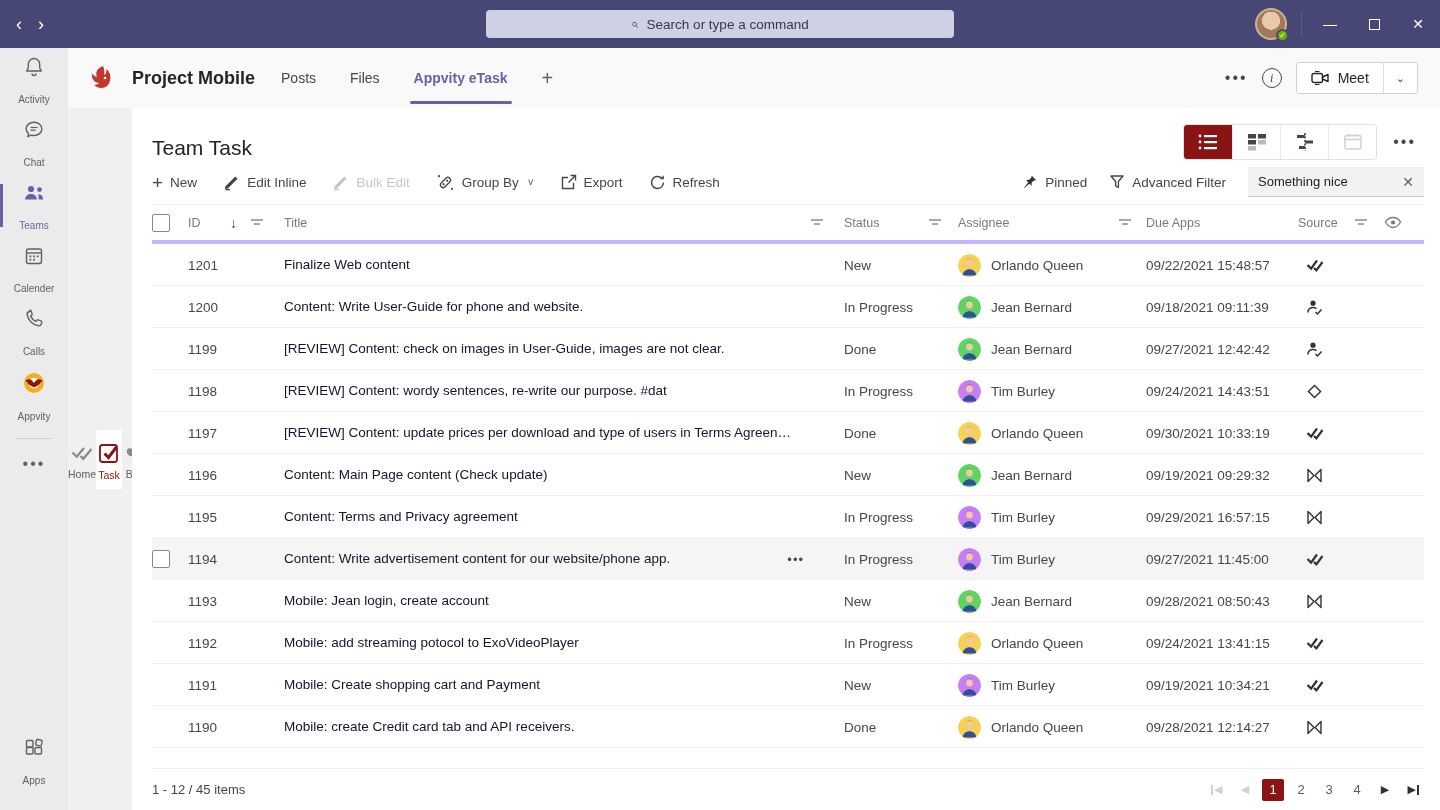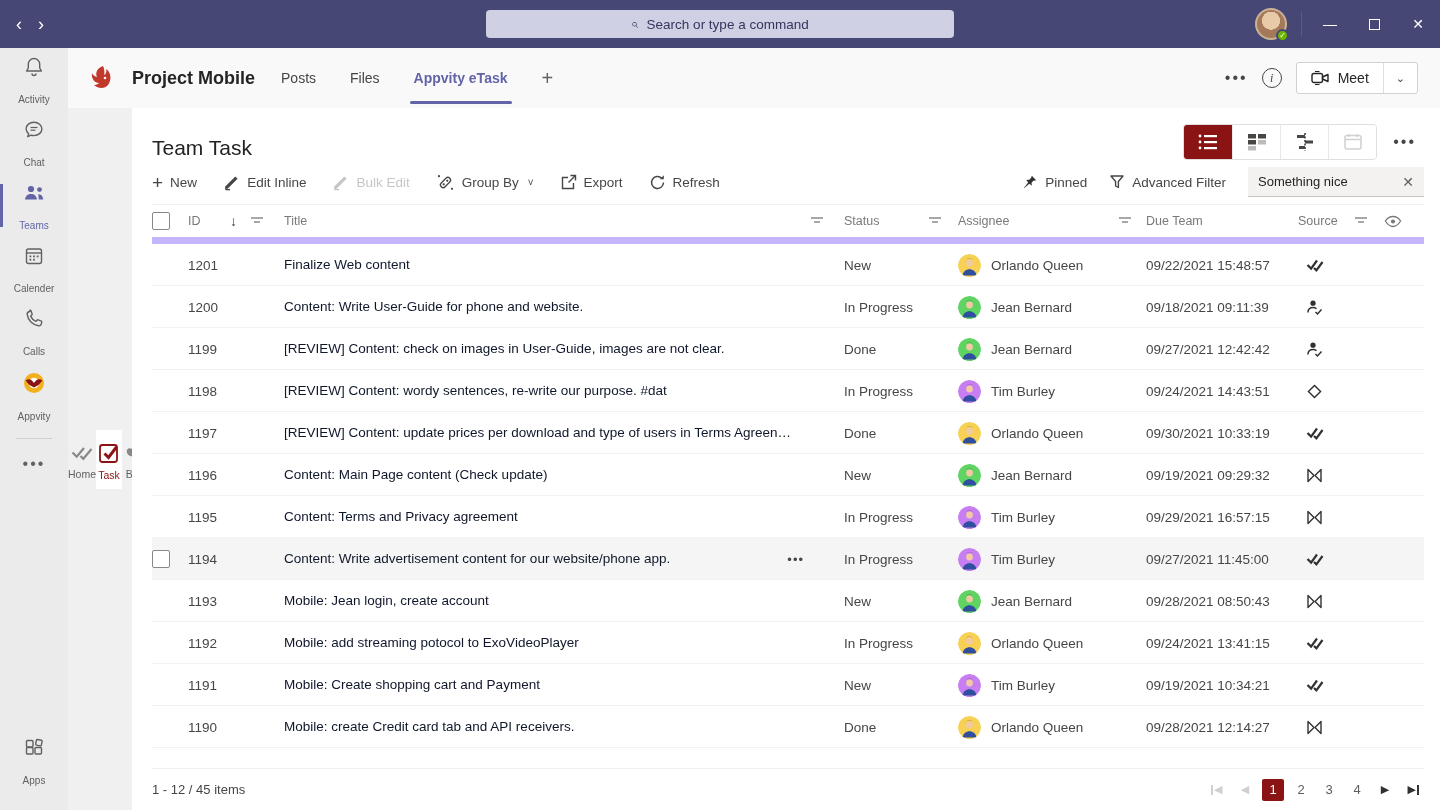--- a/index.html
+++ b/index.html
@@ -78,21 +78,21 @@
   .tbtn .chev { font-size:10px; margin-left:2px; }
   .tb-spacer { margin-left:auto; }
   .tbtn.right { margin-right:22px; }
   .quick-search { width:176px; height:30px; background:#f3f2f1; border-bottom:1.5px solid #c8c6c4; display:flex; align-items:center; padding:0 10px; font-size:13px; color:#252423; }
   .quick-search .qval { flex:1; }
   .quick-search .clear { color:#605e5c; font-size:14px; cursor:pointer; }
 
   
   .tablewrap { flex:1; display:flex; flex-direction:column; min-height:0; }
   .tgrid { display:grid; grid-template-columns:36px 42px 20px 34px minmax(0,1fr) 34px 84px 30px 160px 28px 152px 56px 30px 40px; align-items:center; }
-  .thead { height:40px; border-top:1px solid #f0f0f0; border-bottom:7px solid #c4b5fd; color:#7b7977; font-size:12.5px; }
+  .thead { height:40px; border-top:1px solid #f0f0f0; border-bottom:4px solid #c4b5fd; color:#7b7977; font-size:12.5px; }
   .th { display:flex; align-items:center; }
   .checkbox { width:18px; height:18px; border:1px solid #8a8886; border-radius:2px; background:#fff; cursor:pointer; }
   .sort-arrow { color:#484644; font-size:14px; cursor:pointer; }
   .ficon { cursor:pointer; display:flex; align-items:center; }
   .trow { height:42px; border-bottom:1px solid #f3f2f1; font-size:13.5px; cursor:pointer; }
   .trow:first-child { border-top:none; }
   .trow.hl { background:#f5f5f5; }
   .td { display:flex; align-items:center; min-width:0; }
   .td-id { color:#484644; }
   .td-title { color:#0f172a; overflow:hidden; white-space:nowrap; text-overflow:ellipsis; display:block; line-height:42px; padding-right:8px; }
@@ -446,21 +446,21 @@
                 </div>
               <div class="th">Assignee</div>
               <div class="th">
                   <span class="ficon">
                     <svg width="14" height="10" viewBox="0 0 14 10">
                       <line x1="1" y1="2" x2="13" y2="2" stroke="#7b7977" stroke-width="1.3"></line>
                       <line x1="4" y1="6" x2="10" y2="6" stroke="#7b7977" stroke-width="1.3"></line>
                     </svg>
                   </span>
                 </div>
-              <div class="th">Due Team</div>
+              <div class="th">Due Apps</div>
               <div class="th">Source</div>
               <div class="th">
                   <span class="ficon">
                     <svg width="14" height="10" viewBox="0 0 14 10">
                       <line x1="1" y1="2" x2="13" y2="2" stroke="#7b7977" stroke-width="1.3"></line>
                       <line x1="4" y1="6" x2="10" y2="6" stroke="#7b7977" stroke-width="1.3"></line>
                     </svg>
                   </span>
                 </div>
               <div class="th">

